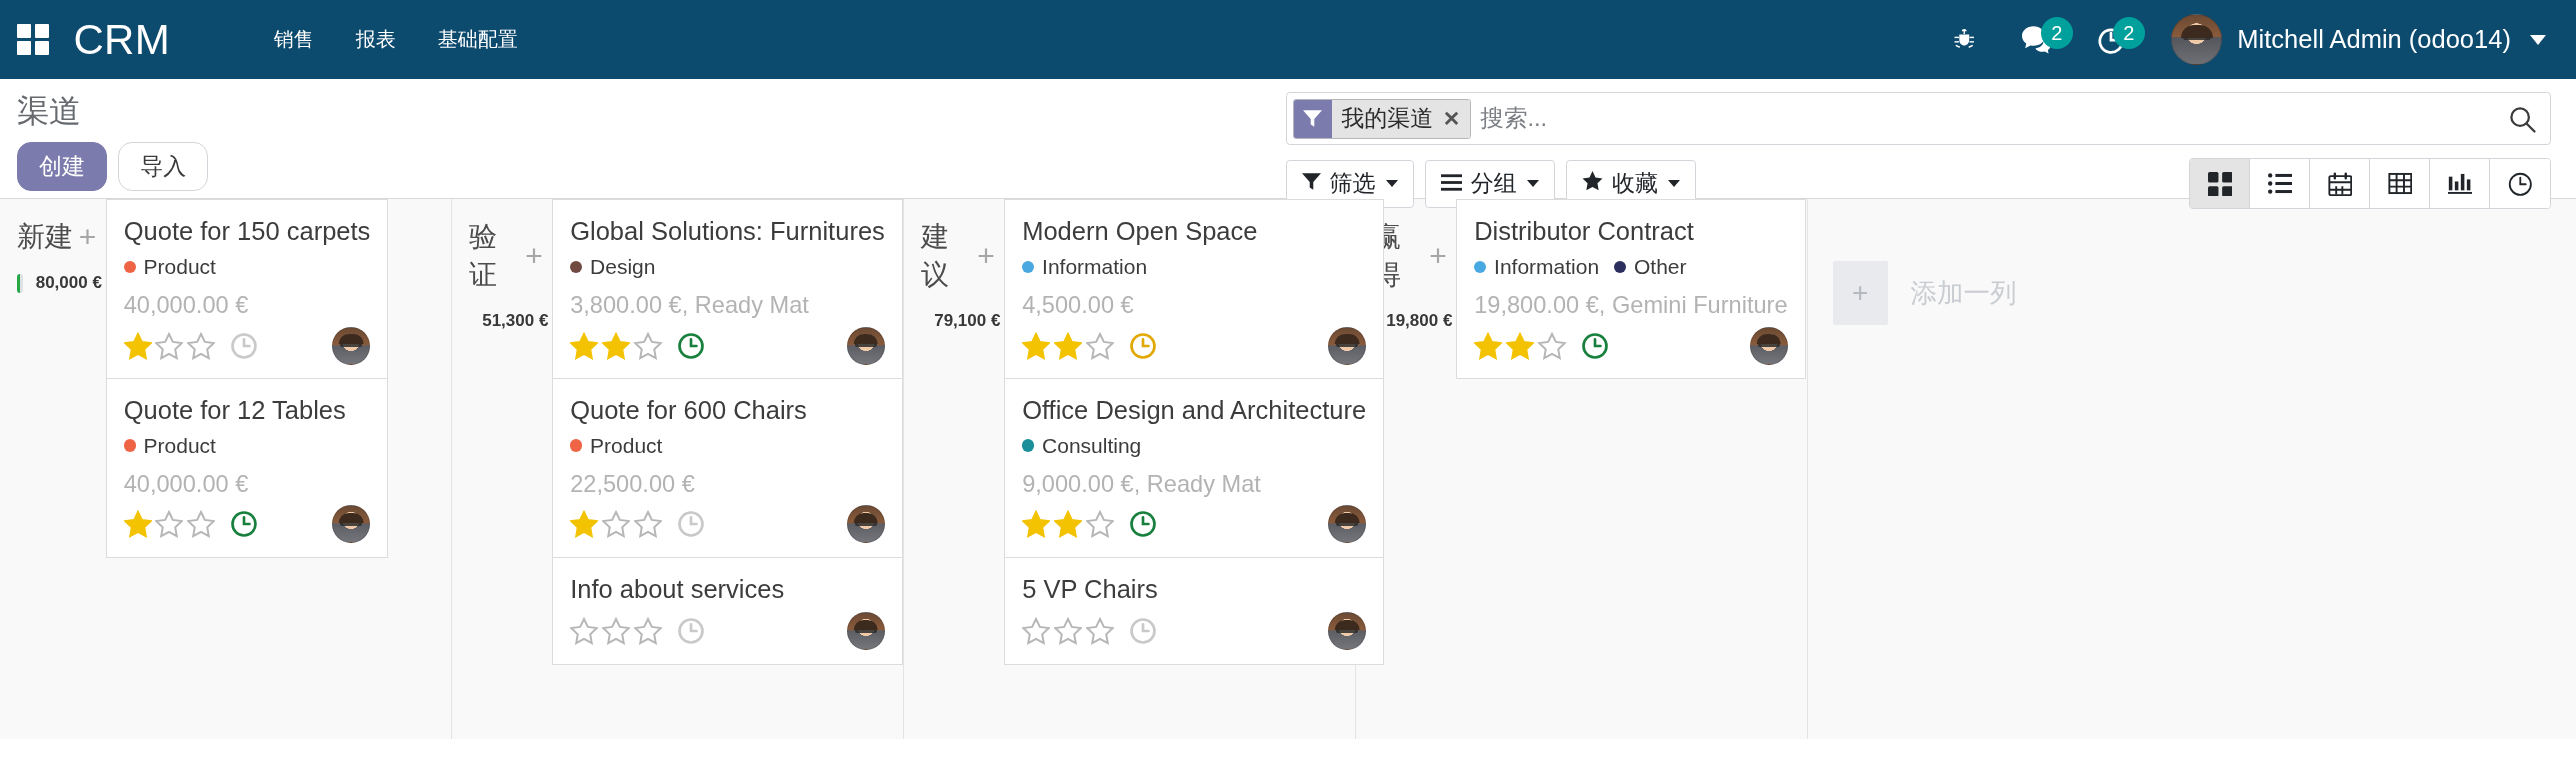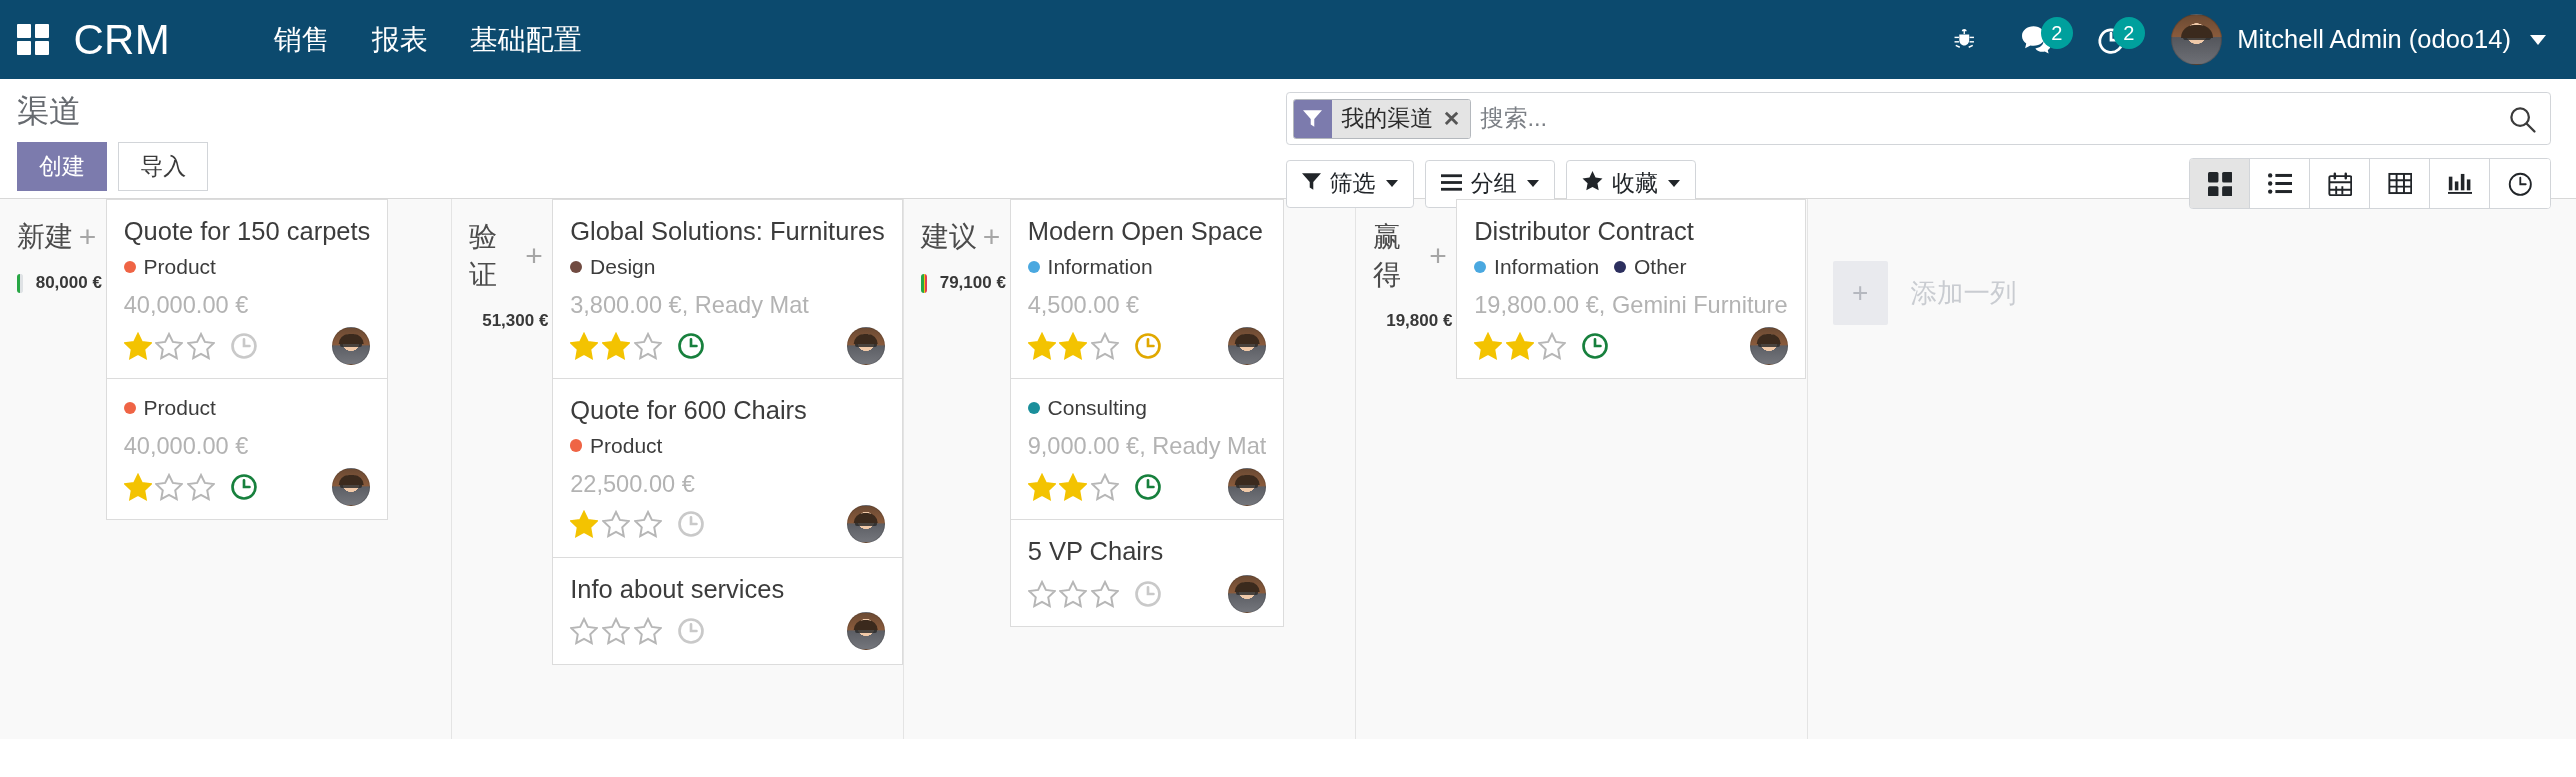--- a/index.html
+++ b/index.html
@@ -32,21 +32,21 @@
   .brand {
     font-size: 42px;
     font-weight: 400;
     letter-spacing: 0.2px;
     margin-right: 83px;
     cursor: pointer;
     white-space: nowrap;
   }
   .nav-menu { display: flex; gap: 0; align-items: center; }
   .nav-menu .nav-item {
-    font-size: 28px;
+    font-size: 20px;
     padding: 9.5px 21px;
     cursor: pointer;
     white-space: nowrap;
     color: #ffffff;
   }
   .nav-right {
     margin-left: auto;
     display: flex;
     align-items: center;
     gap: 0;
@@ -126,21 +126,21 @@
     font-size: 32px;
     color: #666a6f;
     font-weight: 400;
     margin-bottom: 13.2px;
     line-height: 1.1;
   }
   .btn-row { display: flex; gap: 11.3px; }
   .btn {
     font-size: 23px;
     padding: 7.6px 21px;
-    border-radius: 0;
+    border-radius: 14px;
     cursor: pointer;
     line-height: 1.35;
     white-space: nowrap;
   }
   .btn-primary { background: #7c7bad; color: #fff; border: 0.9px solid #7c7bad; }
   .btn-secondary { background: #fff; color: #3b3b3b; border: 0.9px solid #d2d5d9; }
 
   .cp-right {
     position: absolute;
     left: 1286px; right: 24.6px; top: 13.2px;
@@ -585,20 +585,21 @@
             <div class="k-clock">
               <svg width="28" height="28" viewBox="0 0 20 20" fill="none" stroke="#c9c9c9" stroke-width="1.9">
                 <circle cx="10" cy="10" r="8.2"></circle>
                 <path d="M10 5.2V10h3.9" stroke-linecap="round"></path>
               </svg>
             </div>
             <div class="k-avatar"></div>
           </div>
         </div>
         <div class="k-card">
+          <div class="k-card-title">Quote for 12 Tables</div>
           <div class="k-tags">
             <span class="k-tag">
               <span class="k-dot" style="background:#ef6445"></span>
               <span>Product</span>
             </span>
           </div>
           <div class="k-sub">40,000.00 €</div>
           <div class="k-footer">
             <div class="k-stars">
               <span>
@@ -792,20 +793,21 @@
             <div class="k-clock">
               <svg width="28" height="28" viewBox="0 0 20 20" fill="none" stroke="#e0a800" stroke-width="1.9">
                 <circle cx="10" cy="10" r="8.2"></circle>
                 <path d="M10 5.2V10h3.9" stroke-linecap="round"></path>
               </svg>
             </div>
             <div class="k-avatar"></div>
           </div>
         </div>
         <div class="k-card">
+          <div class="k-card-title">Office Design and Architecture</div>
           <div class="k-tags">
             <span class="k-tag">
               <span class="k-dot" style="background:#1a8f9b"></span>
               <span>Consulting</span>
             </span>
           </div>
           <div class="k-sub">9,000.00 €, Ready Mat</div>
           <div class="k-footer">
             <div class="k-stars">
               <span>

